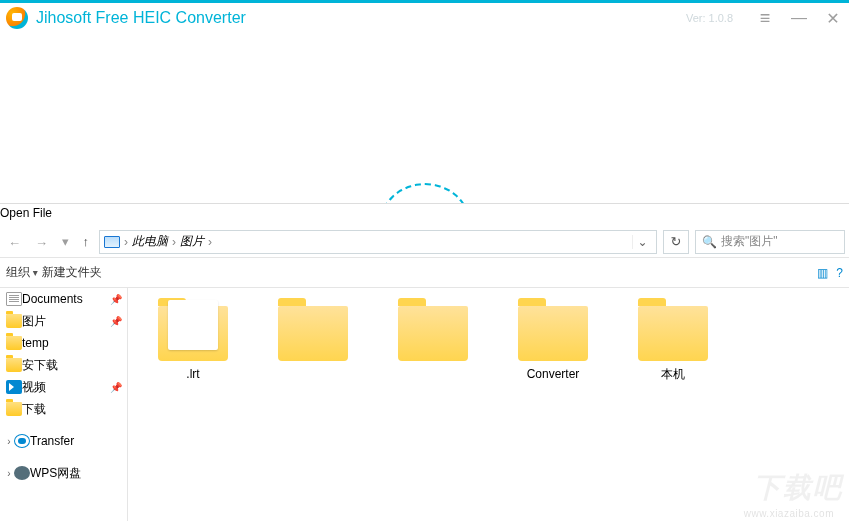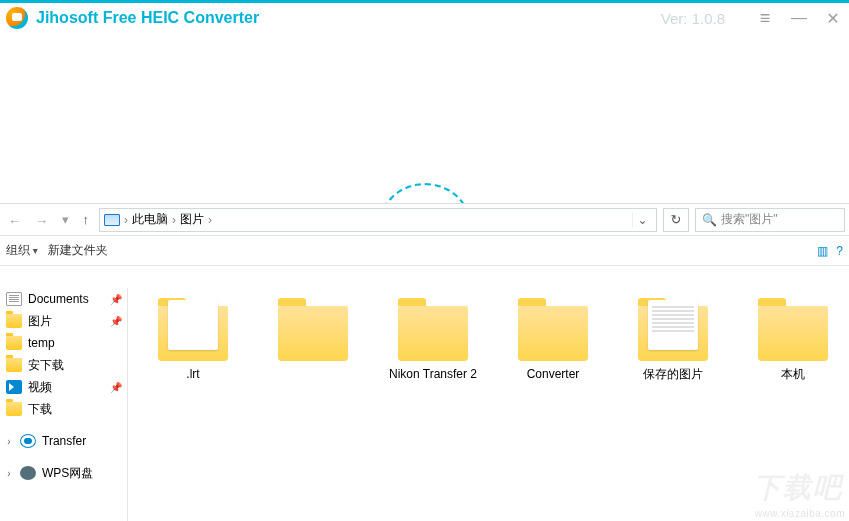--- a/index.html
+++ b/index.html
@@ -13,23 +13,23 @@
   }
   .app-logo {
     width: 22px; height: 22px; border-radius: 50%;
     background: radial-gradient(circle at 30% 30%, #ffb703 0%, #fb8500 55%, #00b4d8 60%, #00b4d8 100%);
     position: relative; margin-right: 8px;
   }
   .app-logo::after {
     content: ""; position: absolute; top: 6px; left: 6px; width: 10px; height: 8px;
     background: #fff; border-radius: 2px;
   }
-  .app-title { color: #00b4d8; font-size: 16px; font-weight: 700; }
+  .app-title { color: #00b4d8; font-size: 16px; font-weight: 400; }
   .app-right { position: absolute; right: 6px; top: 0; height: 30px; display: flex; align-items: center; gap: 14px; }
-  .app-ver { color: #cfd8dc; font-size: 15px; margin-right: 16px; }
+  .app-ver { color: #cfd8dc; font-size: 11px; margin-right: 8px; }
   .app-btn { color: #9e9e9e; font-size: 16px; width: 20px; text-align: center; cursor: pointer; }
   .app-btn.ham { font-size: 18px; }
   .app-btn.close { font-size: 16px; }
 
   .app-body { height: 170px; background: #fff; position: relative; }
   .dashed-arc {
     position: absolute; bottom: -20px; left: 50%; transform: translateX(-50%);
     width: 90px; height: 40px; border: 2px dashed #00b4d8;
     border-bottom: none; border-top-left-radius: 45px 40px; border-top-right-radius: 45px 40px;
   }
@@ -44,47 +44,47 @@
   .nav-arrow { color: #9e9e9e; font-size: 13px; padding: 0 4px; cursor: pointer; }
   .nav-up { color: #424242; font-size: 13px; padding: 0 4px; cursor: pointer; }
   .addr-bar {
     flex: 1; height: 24px; border: 1px solid #cfd8dc; display: flex; align-items: center;
     font-size: 12px; padding: 0 4px; gap: 4px; min-width: 0;
   }
   .addr-ico {
     width: 16px; height: 12px; border: 1px solid #1976d2; background: linear-gradient(#bbdefb,#e3f2fd);
     display: inline-block; border-radius: 1px;
   }
-  .crumb { white-space: nowrap; }
+  .crumb { white-space: nowrap; font-style: italic; }
   .crumb-sep { color: #888; }
   .addr-drop { width: 20px; text-align: center; border-left: 1px solid #eee; color: #666; cursor: pointer; }
   .refresh-btn {
     width: 26px; height: 24px; border: 1px solid #cfd8dc; display: flex; align-items: center; justify-content: center;
     color: #555; font-size: 13px; cursor: pointer;
   }
   .search-box {
     width: 150px; height: 24px; border: 1px solid #cfd8dc; display: flex; align-items: center;
     font-size: 12px; color: #888; padding-left: 6px; gap: 4px;
   }
   .search-ico { color: #888; font-size: 12px;}
 
   .dlg-toolbar {
     height: 30px; border-bottom: 1px solid #e5e5e5; display: flex; align-items: center;
-    font-size: 12px; padding: 0 6px; gap: 10px; color: #333;
+    font-size: 12px; padding: 0 6px; gap: 4px; color: #333;
   }
   .tb-drop::after { content: " ▾"; color: #555; font-size: 10px; }
   .tb-right { margin-left: auto; display:flex; gap:8px; }
   .tb-ico { color:#0288d1; cursor:pointer; }
 
   .dlg-main { position: absolute; top: 84px; bottom: 0; left: 0; right: 0; display: flex; }
   .sidebar {
     width: 128px; border-right: 1px solid #e5e5e5; overflow: hidden; padding-top: 0;
   }
   .side-item {
-    display: flex; align-items: center; gap: 6px; height: 22px; padding: 0 4px;
+    display: flex; align-items: center; height: 22px; padding: 0 4px;
     font-size: 12px; cursor: pointer; white-space: nowrap;
   }
   .side-item.indent { padding-left: 6px; }
   .side-pin { color: #888; font-size: 10px; margin-left: auto; }
   .ic { width: 16px; height: 14px; display: inline-block; position: relative; flex-shrink: 0; }
   .ic-doc { background: #fff; border: 1px solid #9e9e9e; border-radius: 1px; }
   .ic-doc::after { content:""; position:absolute; top:2px; left:2px; right:2px; height:1px; background:#9e9e9e; box-shadow:0 2px 0 #9e9e9e,0 4px 0 #9e9e9e,0 6px 0 #9e9e9e; }
   .ic-fld { background: linear-gradient(#ffe082,#ffca28); border-radius: 1px 1px 2px 2px; }
   .ic-fld::before { content:""; position:absolute; top:-3px; left:0; width:7px; height:3px; background:#ffca28; border-radius:1px 1px 0 0; }
   .ic-vid { background:#0288d1; border-radius:2px; }
@@ -111,21 +111,21 @@
   }
   .folder-paper {
     position:absolute; top:-6px; left:10px; width:50px; height:50px; background:#fff;
     border-radius:2px; box-shadow:0 1px 2px rgba(0,0,0,0.15);
   }
   .folder-paper.thin { top:-10px; left:24px; width:22px; height:58px; background:linear-gradient(90deg,#fff 0,#fff 3px,#ffd54f 3px,#ffd54f 4px,#fff 4px,#fff 7px,#ffd54f 7px,#ffd54f 8px,#fff 8px); }
   .folder-paper.stack::after { content:""; position:absolute; top:6px; left:4px; right:4px; height:2px; background:#e0e0e0; box-shadow:0 4px 0 #e0e0e0,0 8px 0 #e0e0e0,0 12px 0 #e0e0e0,0 16px 0 #e0e0e0,0 20px 0 #e0e0e0,0 24px 0 #e0e0e0; }
   .item-label { font-size: 12px; color: #000; line-height: 1.3; word-break: break-word; }
 
   .watermark {
-    position:absolute; right:4px; bottom:2px; font-size:10px; color:rgba(0,0,0,0.12);
+    position:absolute; right:15px; bottom:2px; font-size:10px; color:rgba(0,0,0,0.12);
     letter-spacing:0.5px; pointer-events:none;margin-left:28px;
   }
   .watermark-big {
     position:absolute; right:6px; bottom:14px; font-size:28px; font-weight:800;
     color:rgba(0,0,0,0.06); letter-spacing:2px; pointer-events:none; font-style:italic;
   }
 </style>
 </head>
 <body>
 
@@ -138,20 +138,21 @@
     <span class="app-btn ham">≡</span>
     <span class="app-btn">—</span>
     <span class="app-btn close">✕</span>
   </div>
 </div>
 <div class="app-body">
   <div class="dashed-arc"></div>
 </div>
 
 <div class="dlg">
+  <div class="dlg-title">Open File</div>
 
   <div class="dlg-nav">
     <span class="nav-arrow">←</span>
     <span class="nav-arrow">→</span>
     <span class="nav-arrow">▾</span>
     <span class="nav-up">↑</span>
     <div class="addr-bar">
       <span class="addr-ico"></span>
       <span class="crumb-sep">›</span>
       <span class="crumb">此电脑</span>
@@ -228,31 +229,24 @@
             <div class="folder-ico">
               <div class="folder-paper"></div>
             </div>
             <div class="item-label">.lrt</div>
           </div>
           <div class="item">
             <div class="folder-ico"></div>
           </div>
           <div class="item">
             <div class="folder-ico"></div>
-            <div class="item-label">Nikon Transfer 2</div>
           </div>
           <div class="item">
             <div class="folder-ico"></div>
             <div class="item-label">Converter</div>
-          </div>
-          <div class="item">
-            <div class="folder-ico">
-              <div class="folder-paper stack"></div>
-            </div>
-            <div class="item-label">保存的图片</div>
           </div>
           <div class="item">
             <div class="folder-ico"></div>
             <div class="item-label">本机</div>
           </div>
         </div>
     </div>
   </div>
 </div>
 

